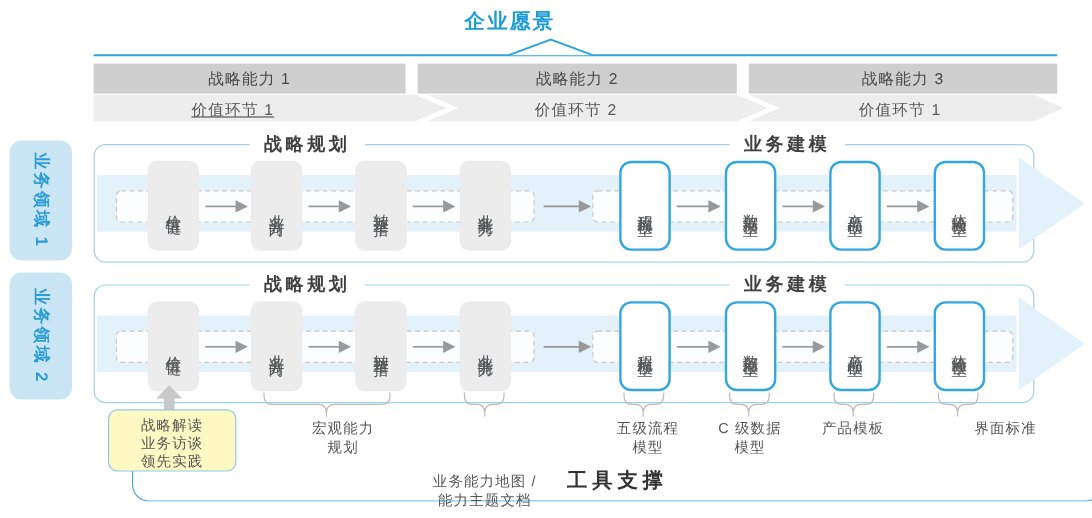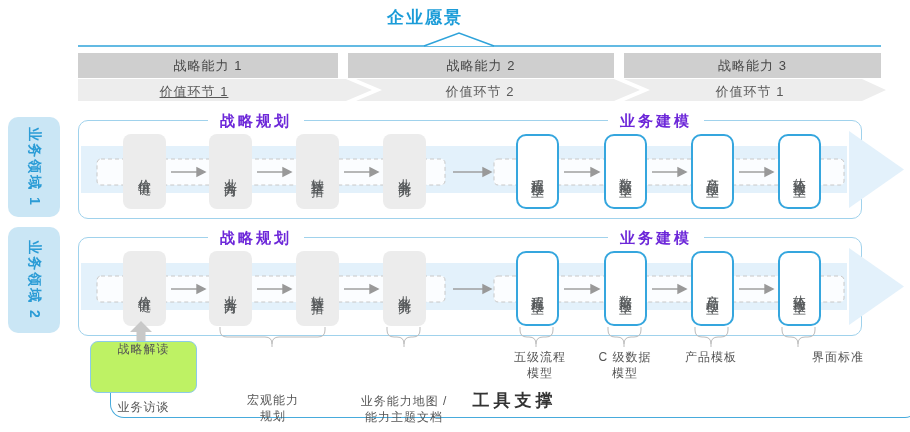--- a/index.html
+++ b/index.html
@@ -24,37 +24,37 @@
   .domain-tab{position:absolute;left:8px;width:52px;background:#cae6f5;border-radius:10px;
               display:flex;align-items:center;justify-content:center;}
   .domain-tab span{transform:rotate(90deg);white-space:nowrap;color:#2b9cd6;font-weight:bold;
                    font-size:14px;letter-spacing:2px;}
 
   
   .panel{position:absolute;left:78px;width:782px;height:97px;background:#fff;
          border:1.5px solid #a0d2ec;border-radius:10px;}
   .panel .layer{position:absolute;left:-2px;top:-2px;}
   .sec-title{position:absolute;top:-10px;transform:translateX(-50%);background:#fff;padding:0 12px;
-             font-weight:bold;font-size:15px;color:#6d28d9;letter-spacing:3px;white-space:nowrap;line-height:19px;}
+             font-weight:bold;font-size:15px;color:#404040;letter-spacing:3px;white-space:nowrap;line-height:19px;}
   .vbox{position:absolute;top:13px;width:43px;height:75px;display:flex;align-items:center;
         justify-content:center;border-radius:8px;box-sizing:border-box;}
   .vbox.gray{background:#ececec;}
   .vbox.blue{background:#fff;border:2px solid #35a6de;border-radius:10px;}
   .vbox span{writing-mode:vertical-rl;text-orientation:upright;font-size:13px;color:#55585a;
              letter-spacing:2px;line-height:1;}
 
   
   .toolbox{position:absolute;left:66px;top:341px;width:809px;height:77px;box-sizing:border-box;
            border:1.5px solid #47abdc;border-top:none;border-radius:0 0 14px 14px;margin-left:44px;}
   .toolbox-label{position:absolute;left:50%;bottom:5px;transform:translateX(-50%);
                  font-size:17px;font-weight:bold;color:#333;letter-spacing:4px;white-space:nowrap;}
   .connectors{position:absolute;left:0;top:0;pointer-events:none;}
   .inputs-box{position:absolute;left:90px;top:341px;width:107px;height:52px;box-sizing:border-box;
-              border:1px solid #8ccbe9;border-radius:8px;background:#bef264;display:flex;flex-direction:column;
-              align-items:center;justify-content:flex-start;font-size:12px;line-height:15px;color:#555;letter-spacing:1px;gap:43px;}
+              border:1px solid #8ccbe9;border-radius:8px;background:#fef9c3;display:flex;flex-direction:column;
+              align-items:center;justify-content:flex-end;font-size:12px;line-height:15px;color:#555;letter-spacing:1px;}
   .ann{position:absolute;top:349px;transform:translateX(-50%);text-align:center;font-size:12px;
        line-height:16px;color:#555;white-space:nowrap;letter-spacing:1px;}
 </style>
 </head>
 <body>
 
 <div id="stage">
 
   <div class="hdr-titles">
     <span>企业愿景</span>
@@ -208,21 +208,21 @@
       <path d="M782 327 V330 Q782 337 789 337 H791 Q798 337 798 344 V347 M815 327 V330 Q815 337 808 337 H805 Q798 337 798 344"></path>
     </g>
   </svg>
 
   <div class="inputs-box">
     <span>战略解读</span>
     <span>业务访谈</span>
     <span>领先实践</span>
   </div>
 
-  <div class="ann" style="left:273px;margin-top:43px;">
+  <div class="ann" style="left:286px;">
     <div>宏观能力</div>
     <div>规划</div>
   </div>
   <div class="ann" style="left:404px;margin-top:44px;">
     <div>业务能力地图 /</div>
     <div>能力主题文档</div>
   </div>
   <div class="ann" style="left:540px;">
     <div>五级流程</div>
     <div>模型</div>

